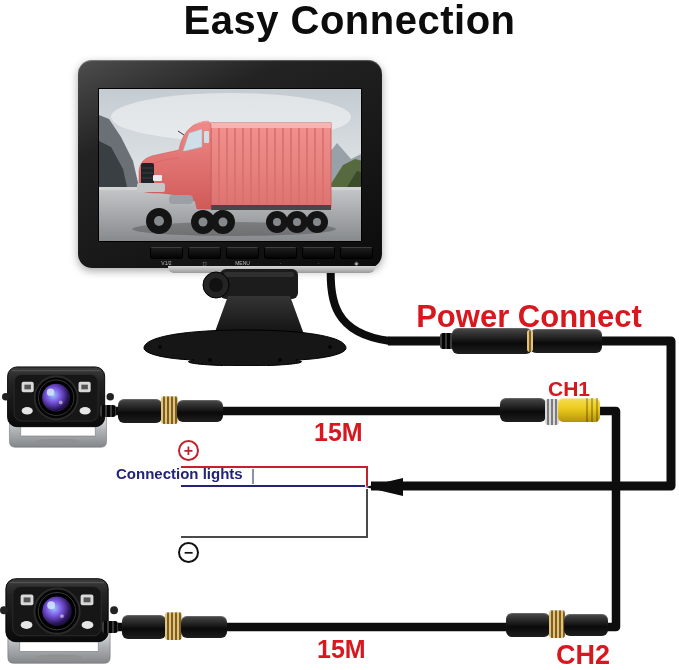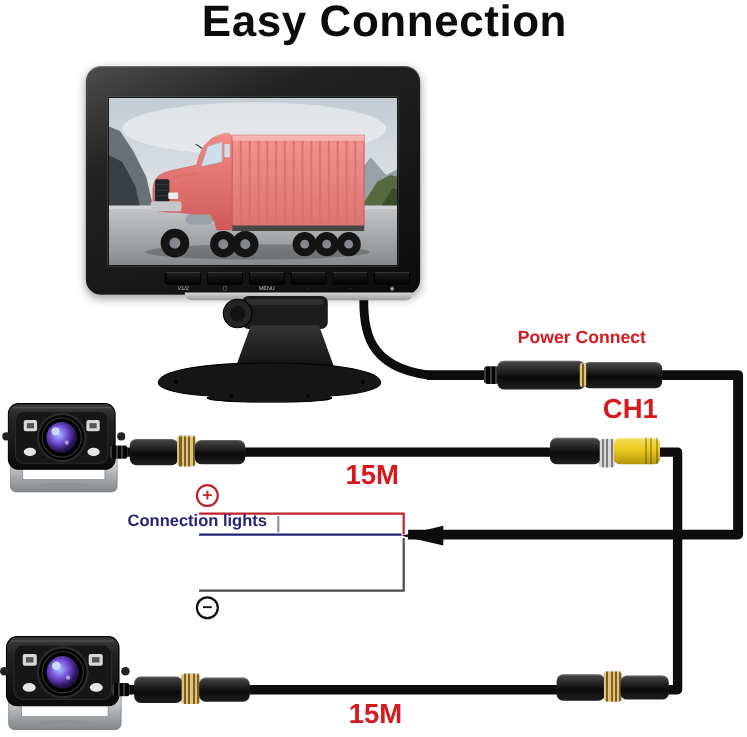--- a/index.html
+++ b/index.html
@@ -41,22 +41,22 @@
         box-shadow:inset 0 1px 1px rgba(255,255,255,.18);}
   .ribs{background:repeating-linear-gradient(90deg,#3a3a3a 0 2px,#050505 2px 5px);border-radius:3px;}
   .gold{background:repeating-linear-gradient(90deg,#e0c378 0 2px,#7e5f23 2px 4px);border-radius:3px;
         box-shadow:inset 0 1px 1px rgba(255,255,255,.4);}
   .silver{background:repeating-linear-gradient(90deg,#d9d9d9 0 2px,#7c7c7c 2px 4px);border-radius:3px;}
   .rca-yellow{background:linear-gradient(180deg,#f6de55,var(--yellow) 45%,#b3950a);border-radius:5px;
         box-shadow:inset 0 1px 1px rgba(255,255,255,.5);}
   .rca-ridge{background:repeating-linear-gradient(90deg,rgba(0,0,0,.25) 0 2px,transparent 2px 5px);}
   
   .lbl{font-weight:700;color:var(--red);}
-  .lbl-power{left:398px;top:299px;width:262px;text-align:center;font-size:16px;}
-  .lbl-ch1{left:548px;top:358px;font-size:25px;}
+  .lbl-power{left:398px;top:299px;width:262px;text-align:center;font-size:31px;}
+  .lbl-ch1{left:548px;top:377px;font-size:21px;}
   .lbl-ch2{left:556px;top:640px;font-size:27px;}
   .lbl-15m-top{left:314px;top:418px;font-size:25px;}
   .lbl-15m-bot{left:317px;top:635px;font-size:25px;}
   .lbl-rev{left:116px;top:465px;font-size:15px;font-weight:700;color:var(--navy);}
   .sym{width:21px;height:21px;border-radius:50%;display:flex;align-items:center;justify-content:center;
        font-size:16px;font-weight:700;line-height:1;box-sizing:border-box;background:#fff;}
   .sym-plus{left:178px;top:440px;border:2px solid var(--red-line);color:var(--red-line);}
   .sym-minus{left:178px;top:542px;border:2.5px solid #111;color:#111;}
 </style>
 </head>
@@ -255,14 +255,15 @@
   <div class="abs gold" style="left:549px;top:610px;width:16px;height:28px"></div>
   <div class="abs plug" style="left:564px;top:614px;width:44px;height:22px"></div>
 
   <div class="abs lbl lbl-power">Power Connect</div>
   <div class="abs lbl lbl-ch1">CH1</div>
   <div class="abs lbl lbl-15m-top">15M</div>
   <div class="abs lbl-rev">Connection lights</div>
   <div class="abs sym sym-plus">+</div>
   <div class="abs sym sym-minus">−</div>
   <div class="abs lbl lbl-15m-bot">15M</div>
+  <div class="abs lbl lbl-ch2">CH2</div>
 
 </div>
 
 </body></html>

